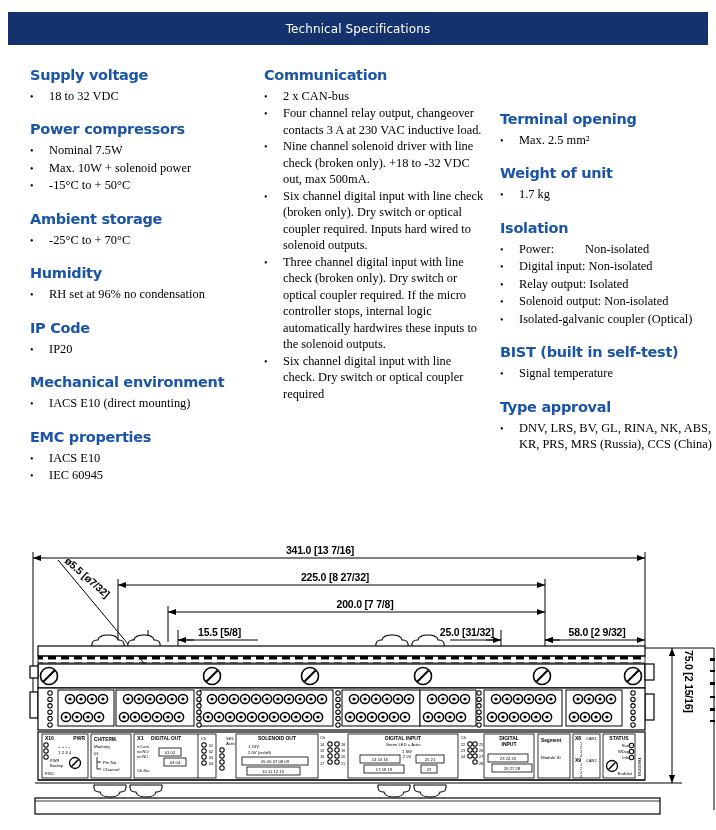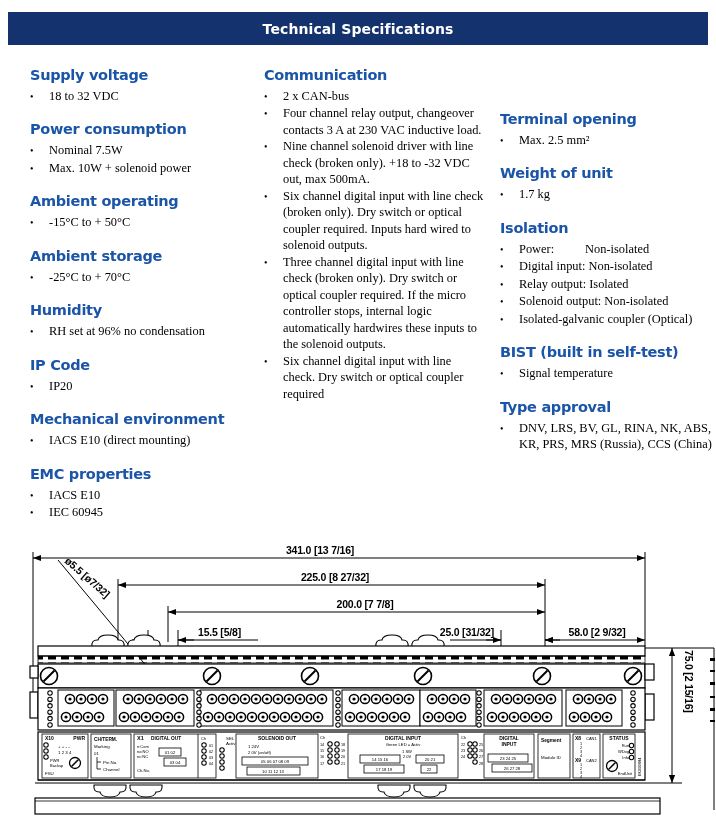--- a/index.html
+++ b/index.html
@@ -1,19 +1,19 @@
 <!DOCTYPE html>
 <html><head>
 <meta charset="utf-8">
 <style>
   html,body{margin:0;padding:0;background:#fff;}
   body{width:716px;height:830px;position:relative;font-family:"Liberation Serif",serif;color:#000;overflow:hidden;}
   .header-bar{position:absolute;left:8px;top:12px;width:700px;height:33px;background:#14336e;
     display:flex;align-items:center;justify-content:center;}
-  .header-bar span{color:#fff;font-family:"DejaVu Sans",sans-serif;font-weight:bold;font-size:14px;letter-spacing:0.1px;}
+  .header-bar span{color:#fff;font-family:"DejaVu Sans",sans-serif;font-weight:normal;font-size:12px;letter-spacing:0.1px;}
   .cols{position:absolute;left:30px;top:60px;width:696px;display:flex;}
   .col{flex:0 0 auto;}
   .col.c1{width:220px;margin-right:14px;}
   .col.c2{width:222px;margin-right:14px;}
   .col.c3{width:226px;margin-top:44px;}
   h3.sec{font-family:"DejaVu Sans",sans-serif;font-weight:bold;color:#1a55a8;font-size:14.5px;
     margin:17px 0 4px 0;letter-spacing:-0.3px;line-height:1.1;}
   h3.sec.first{margin-top:8px;}
   .item{display:flex;font-size:12.4px;line-height:16.5px;}
   .bullet{width:9px;margin-right:10px;font-size:10px;flex:0 0 auto;padding-top:1px;}
@@ -41,30 +41,29 @@
   <span>Technical Specifications</span>
 </div>
 
 <div class="cols" id="cols">
     <div class="col c1">
       <h3 class="sec first">Supply voltage</h3>
       <div class="item">
         <span class="bullet">•</span>
         <span class="itext">18 to 32 VDC</span>
       </div>
-      <h3 class="sec">Power consumption</h3>
+      <h3 class="sec">Power compressors</h3>
       <div class="item">
         <span class="bullet">•</span>
         <span class="itext">Nominal 7.5W</span>
       </div>
       <div class="item">
         <span class="bullet">•</span>
         <span class="itext">Max. 10W + solenoid power</span>
       </div>
-      <h3 class="sec">Ambient operating</h3>
       <div class="item">
         <span class="bullet">•</span>
         <span class="itext">-15°C to + 50°C</span>
       </div>
       <h3 class="sec">Ambient storage</h3>
       <div class="item">
         <span class="bullet">•</span>
         <span class="itext">-25°C to + 70°C</span>
       </div>
       <h3 class="sec">Humidity</h3>

